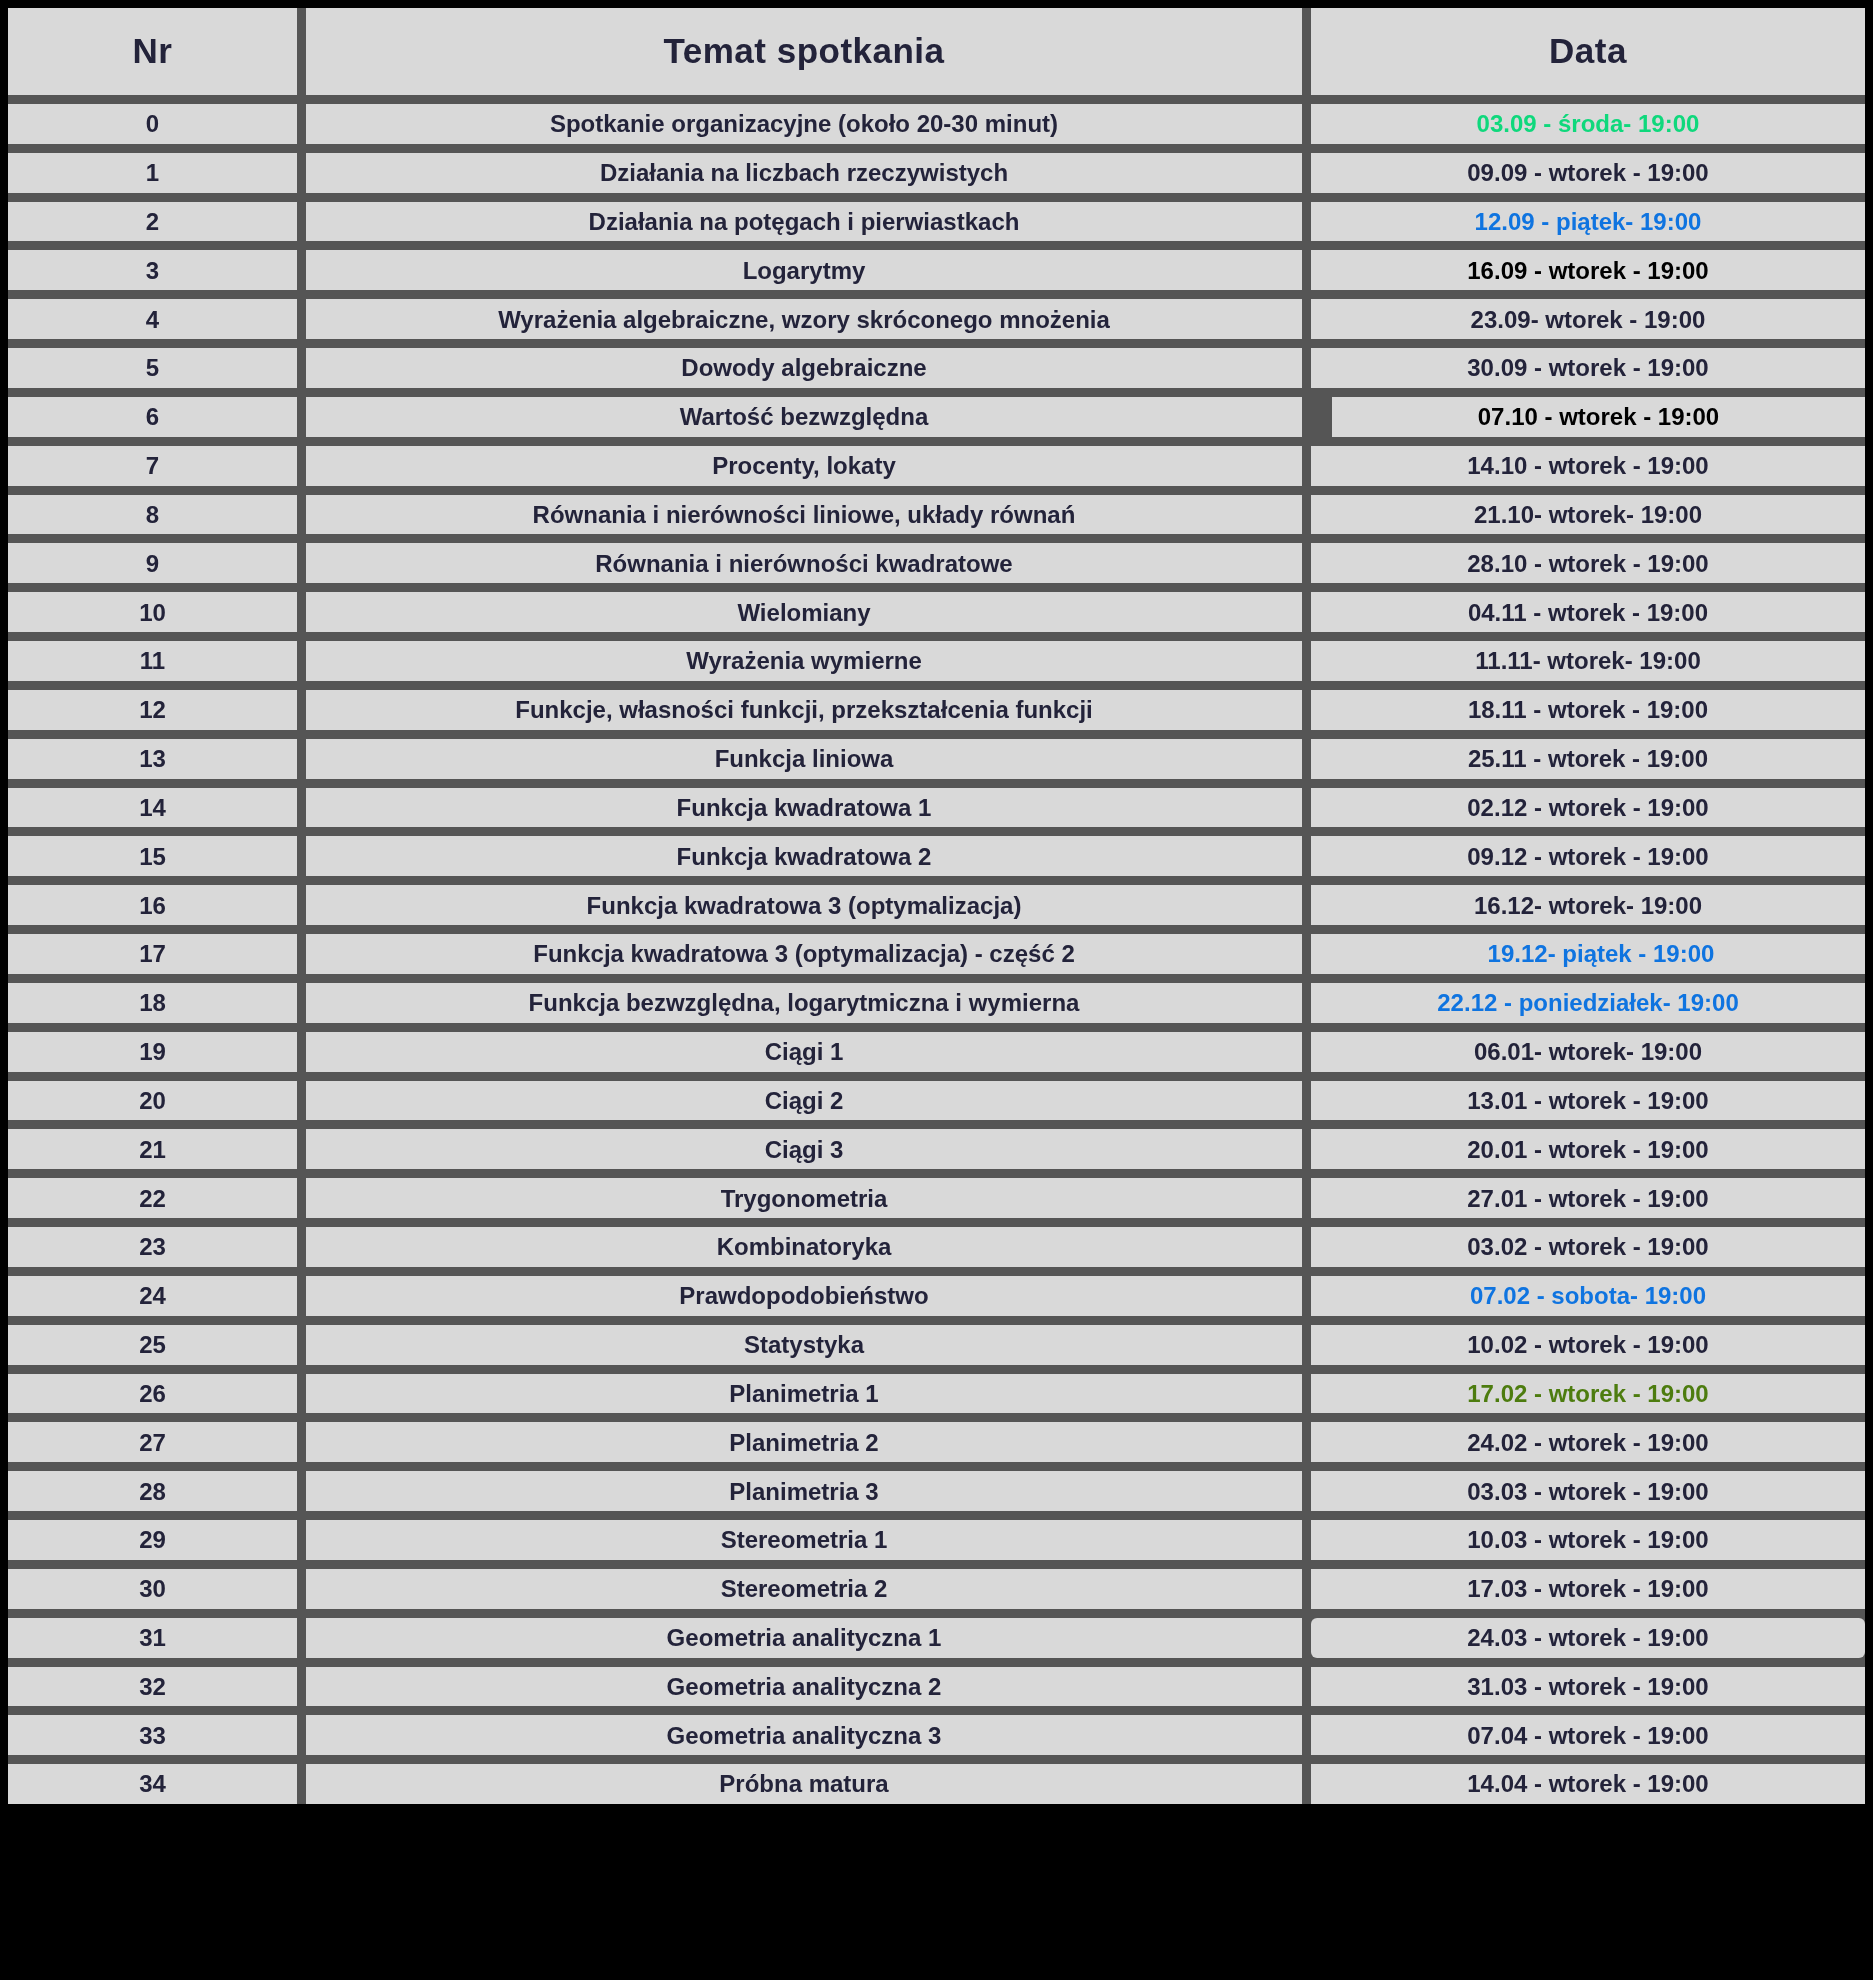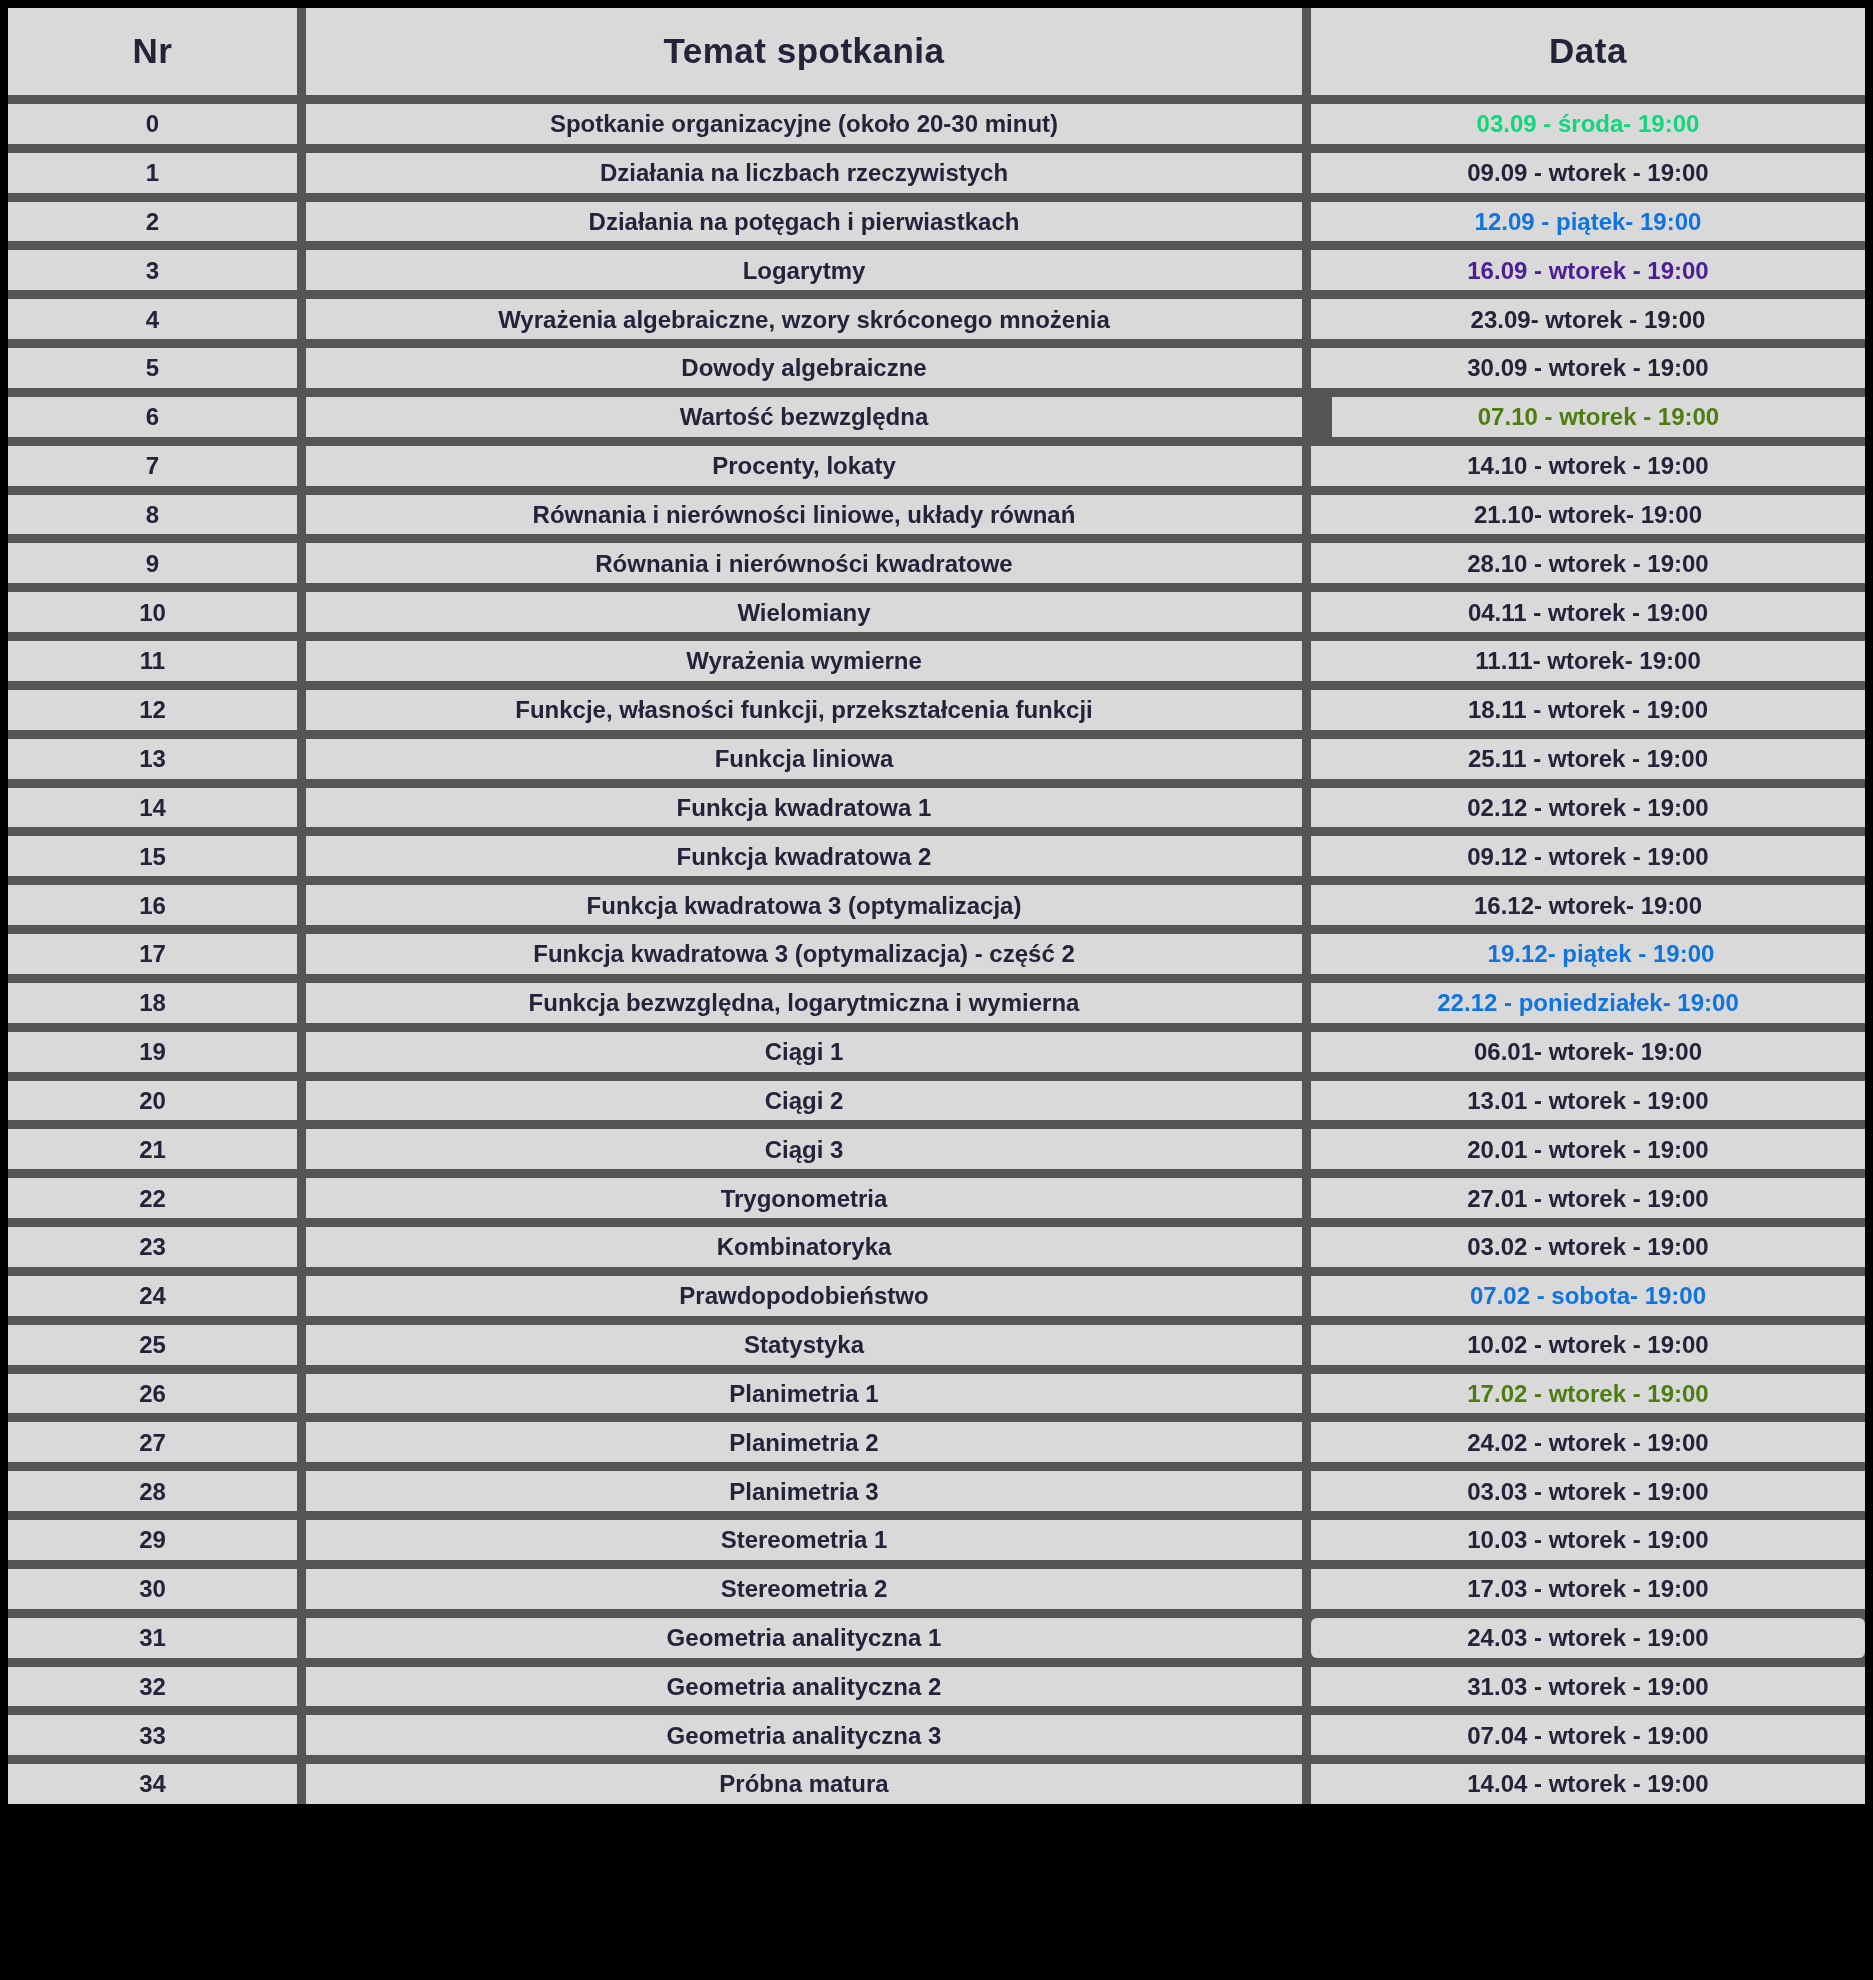--- a/index.html
+++ b/index.html
@@ -64,33 +64,33 @@
   <div class="cell body-cell">1</div>
   <div class="cell body-cell">Działania na liczbach rzeczywistych</div>
   <div class="cell body-cell" style="color: rgb(35, 35, 58);">09.09 - wtorek - 19:00</div>
 
   <div class="cell body-cell">2</div>
   <div class="cell body-cell">Działania na potęgach i pierwiastkach</div>
   <div class="cell body-cell" style="color: rgb(15, 116, 224);">12.09 - piątek- 19:00</div>
 
   <div class="cell body-cell">3</div>
   <div class="cell body-cell">Logarytmy</div>
-  <div class="cell body-cell" style="color: #4c1d95;">16.09 - wtorek - 19:00</div>
+  <div class="cell body-cell" style="color: #000000;">16.09 - wtorek - 19:00</div>
 
   <div class="cell body-cell">4</div>
   <div class="cell body-cell">Wyrażenia algebraiczne, wzory skróconego mnożenia</div>
   <div class="cell body-cell" style="color: rgb(35, 35, 58);">23.09- wtorek - 19:00</div>
 
   <div class="cell body-cell">5</div>
   <div class="cell body-cell">Dowody algebraiczne</div>
   <div class="cell body-cell" style="color: rgb(35, 35, 58); text-align: center;">30.09 - wtorek - 19:00</div>
 
   <div class="cell body-cell">6</div>
   <div class="cell body-cell">Wartość bezwzględna</div>
-  <div class="cell body-cell" style="color: #4d7c0f; margin-left: 21px;">07.10 - wtorek - 19:00</div>
+  <div class="cell body-cell" style="color: #000000; margin-left: 21px;">07.10 - wtorek - 19:00</div>
 
   <div class="cell body-cell">7</div>
   <div class="cell body-cell">Procenty, lokaty</div>
   <div class="cell body-cell" style="color: rgb(35, 35, 58);">14.10 - wtorek - 19:00</div>
 
   <div class="cell body-cell">8</div>
   <div class="cell body-cell">Równania i nierówności liniowe, układy równań</div>
   <div class="cell body-cell" style="color: rgb(35, 35, 58);">21.10- wtorek- 19:00</div>
 
   <div class="cell body-cell">9</div>

